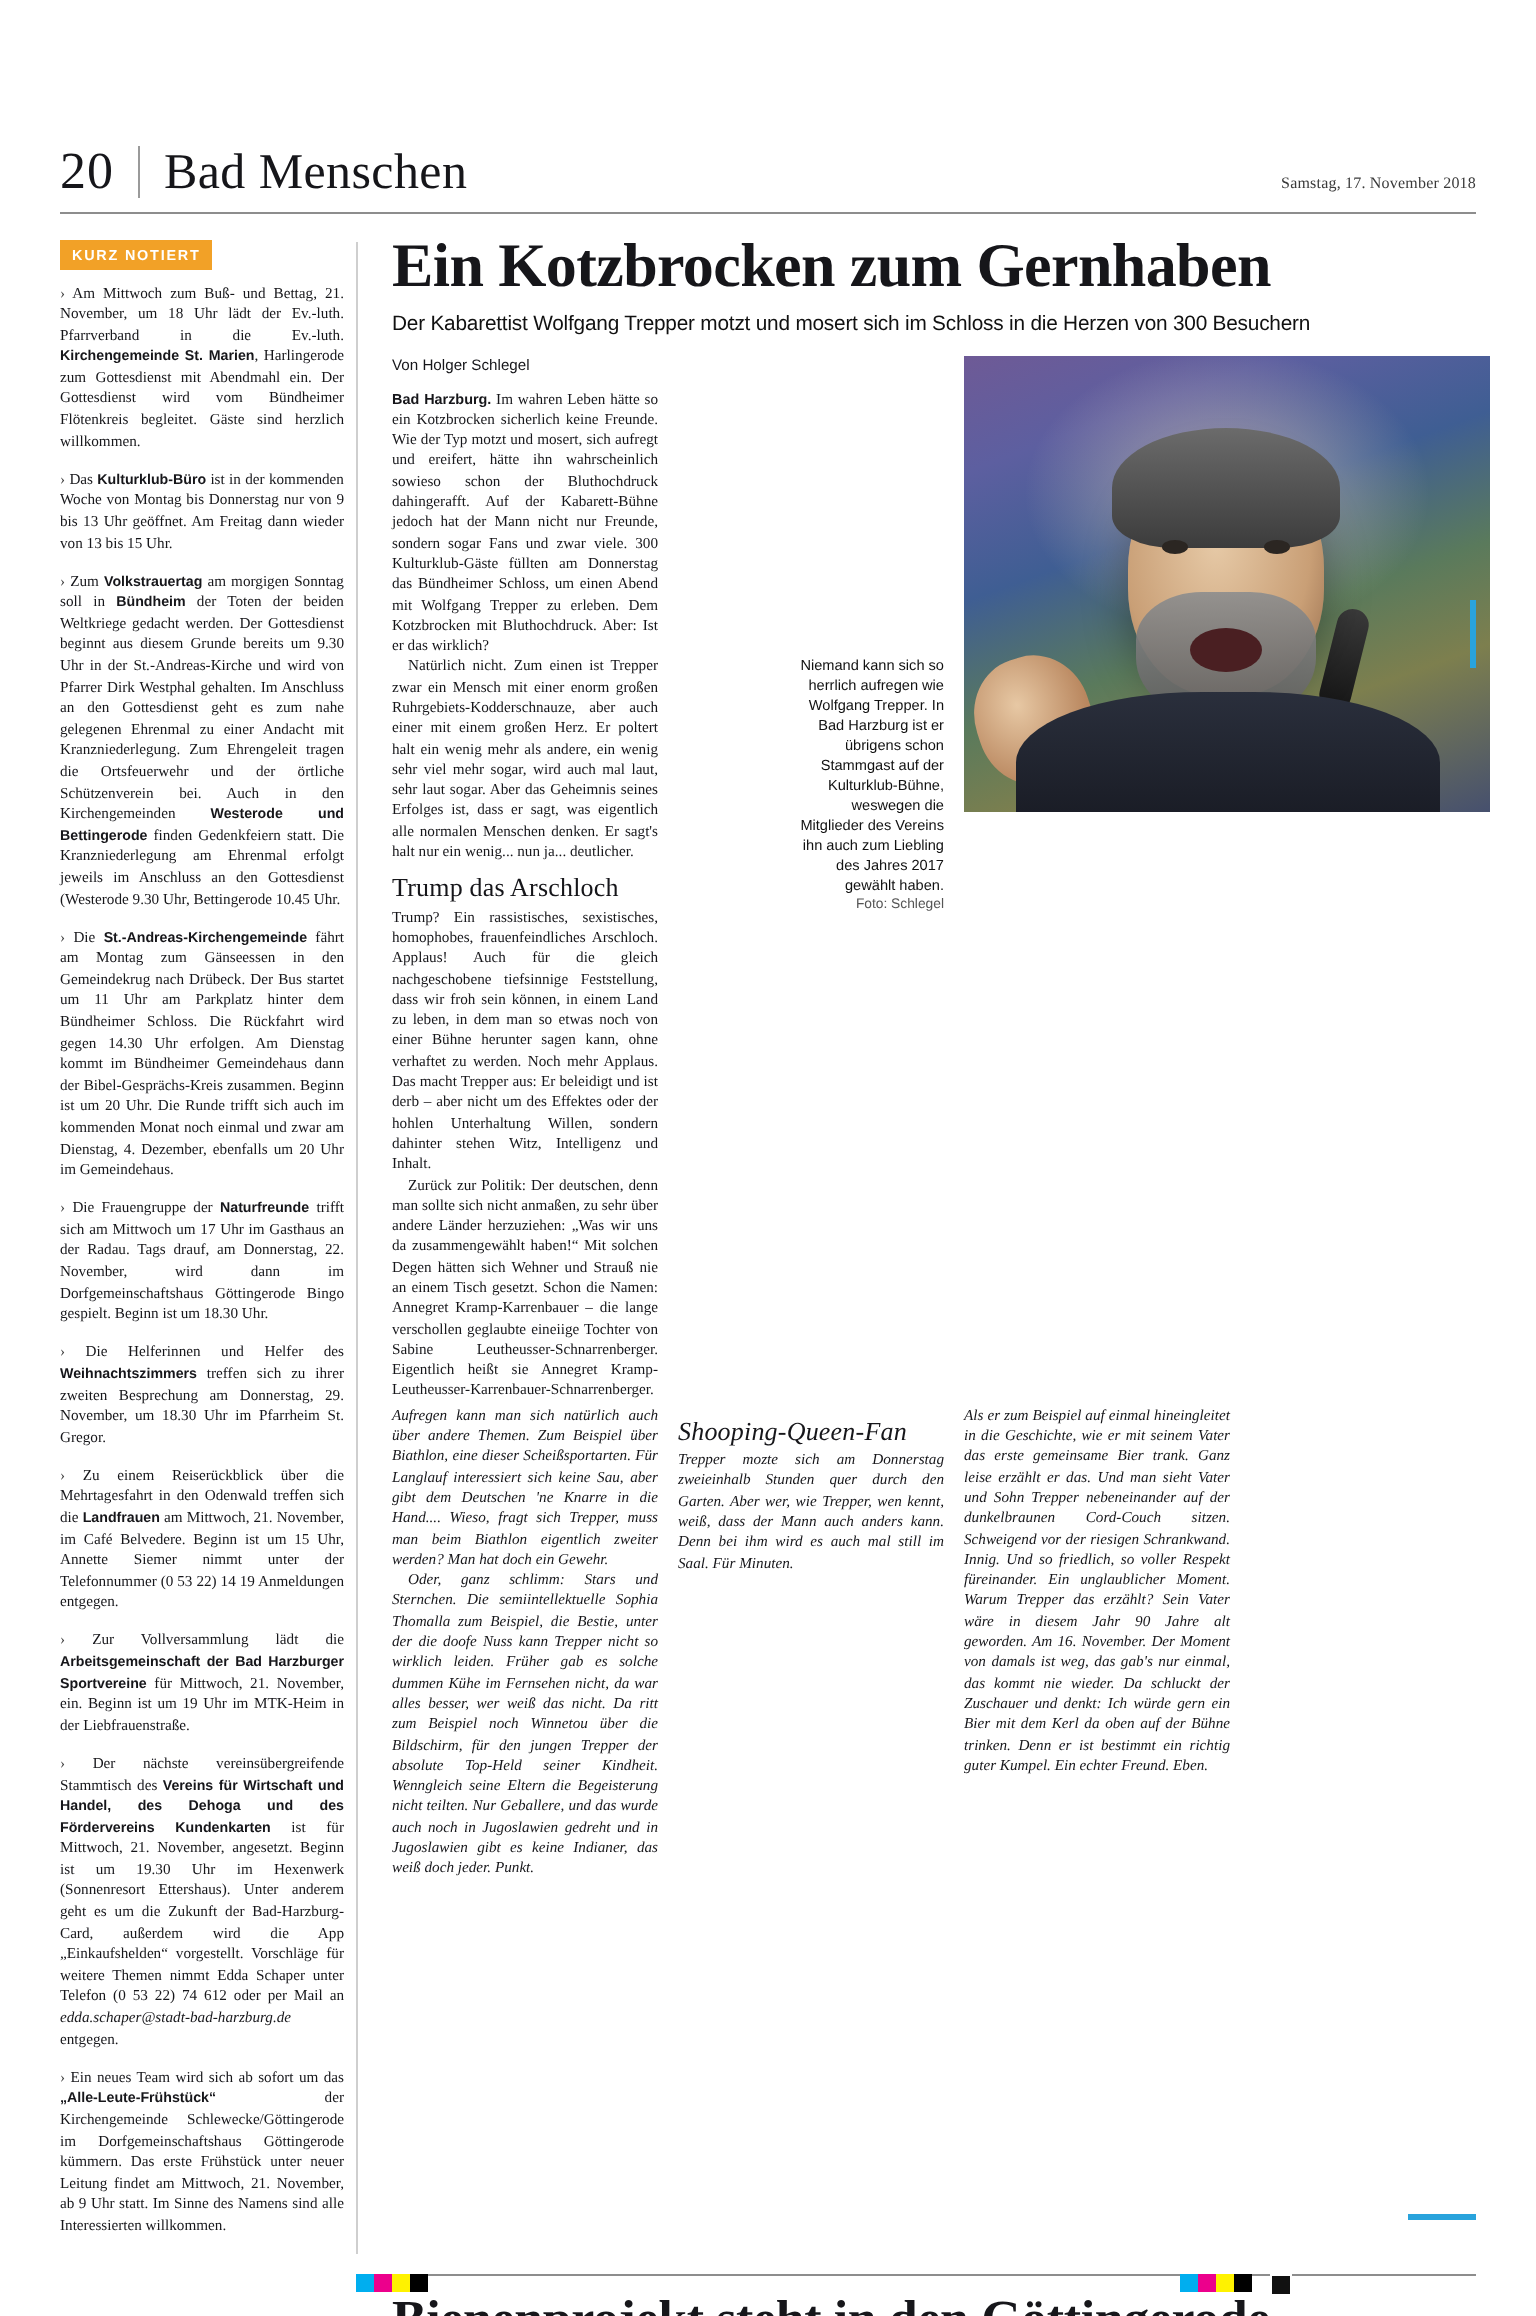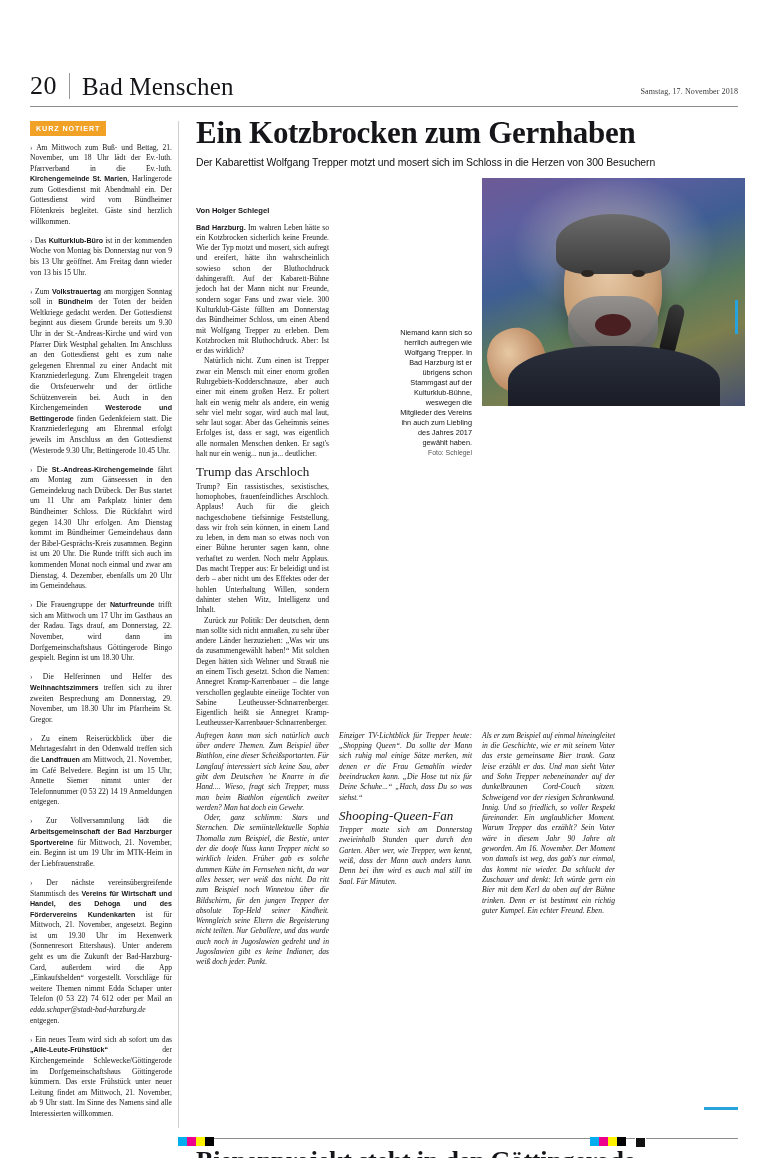--- a/index.html
+++ b/index.html
@@ -89,24 +89,23 @@
   .subhead {
     font-family:"Liberation Sans", sans-serif;
     font-size: 10.4px;
     line-height: 1.25;
     color:#111;
     margin-bottom: 9px;
     letter-spacing:-0.1px;
   }
   .byline {
     font-family:"Liberation Sans", sans-serif;
-    font-weight:bold;
+    font-weight:normal;
     font-size: 7.6px;
     margin-bottom: 6px;
-    margin-top: 28px;
   }
 
   .art1-body { display:flex; gap:10px; }
   .a1c { font-size:7.6px; line-height:10.3px; text-align:justify; hyphens:auto; -webkit-hyphens:auto; }
   .a1c p { margin:0 0 0 0; text-indent: 8px; }
   .a1c p.first { text-indent:0; }
   .a1c b { font-family:"Liberation Sans", sans-serif; font-weight:bold; font-size:7.2px; }
   .colw1 { width:133px; flex:0 0 133px; }
   .colmid { width:133px; flex:0 0 133px; }
   .photo-wrap { width:263px; flex:0 0 263px; }
@@ -268,21 +267,20 @@
             </div>
           </div>
         </div>
 
         <div class="art1-lower">
           <div class="a1c lw">
             <p class="first">Aufregen kann man sich natürlich auch über andere Themen. Zum Beispiel über Biathlon, eine dieser Scheißsportarten. Für Langlauf interessiert sich keine Sau, aber gibt dem Deutschen 'ne Knarre in die Hand.... Wieso, fragt sich Trepper, muss man beim Biathlon eigentlich zweiter werden? Man hat doch ein Gewehr.</p>
             <p>Oder, ganz schlimm: Stars und Sternchen. Die semiintellektuelle Sophia Thomalla zum Beispiel, die Bestie, unter der die doofe Nuss kann Trepper nicht so wirklich leiden. Früher gab es solche dummen Kühe im Fernsehen nicht, da war alles besser, wer weiß das nicht. Da ritt zum Beispiel noch Winnetou über die Bildschirm, für den jungen Trepper der absolute Top-Held seiner Kindheit. Wenngleich seine Eltern die Begeisterung nicht teilten. Nur Geballere, und das wurde auch noch in Jugoslawien gedreht und in Jugoslawien gibt es keine Indianer, das weiß doch jeder. Punkt.</p>
           </div>
           <div class="a1c lw">
-            <p class="first">Einziger TV-Lichtblick für Trepper heute: „Shopping Queen“. Da sollte der Mann sich ruhig mal einige Sätze merken, mit denen er die Frau Gemahlin wieder beeindrucken kann. „Die Hose tut nix für Deine Schuhe...“ „Hach, dass Du so was siehst.“</p>
             <h2 class="subhead2">Shooping-Queen-Fan</h2>
             <p class="first">Trepper mozte sich am Donnerstag zweieinhalb Stunden quer durch den Garten. Aber wer, wie Trepper, wen kennt, weiß, dass der Mann auch anders kann. Denn bei ihm wird es auch mal still im Saal. Für Minuten.</p>
           </div>
           <div class="a1c lw">
             <p class="first">Als er zum Beispiel auf einmal hineingleitet in die Geschichte, wie er mit seinem Vater das erste gemeinsame Bier trank. Ganz leise erzählt er das. Und man sieht Vater und Sohn Trepper nebeneinander auf der dunkelbraunen Cord-Couch sitzen. Schweigend vor der riesigen Schrankwand. Innig. Und so friedlich, so voller Respekt füreinander. Ein unglaublicher Moment. Warum Trepper das erzählt? Sein Vater wäre in diesem Jahr 90 Jahre alt geworden. Am 16. November. Der Moment von damals ist weg, das gab's nur einmal, das kommt nie wieder. Da schluckt der Zuschauer und denkt: Ich würde gern ein Bier mit dem Kerl da oben auf der Bühne trinken. Denn er ist bestimmt ein richtig guter Kumpel. Ein echter Freund. Eben.</p>
           </div>
         </div>
       </div>
     </div>
   </div>

